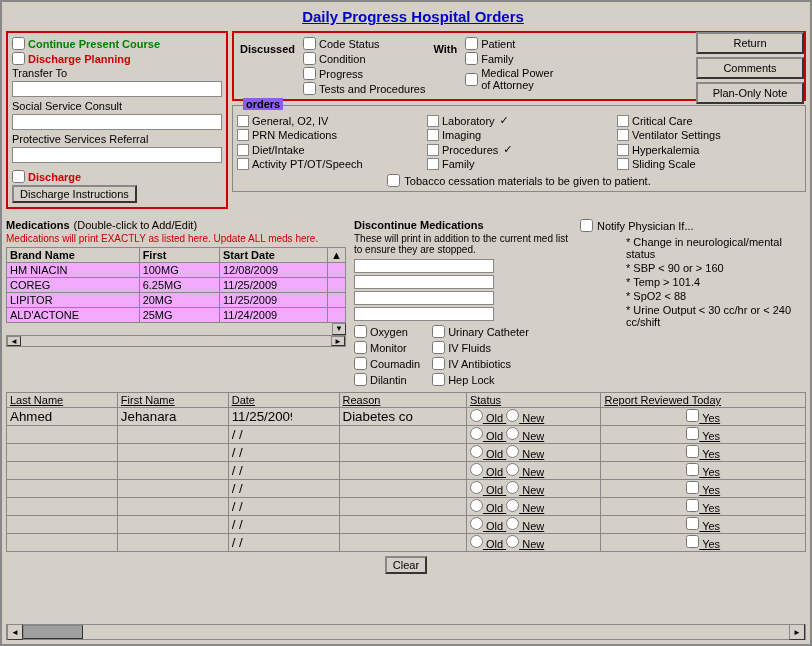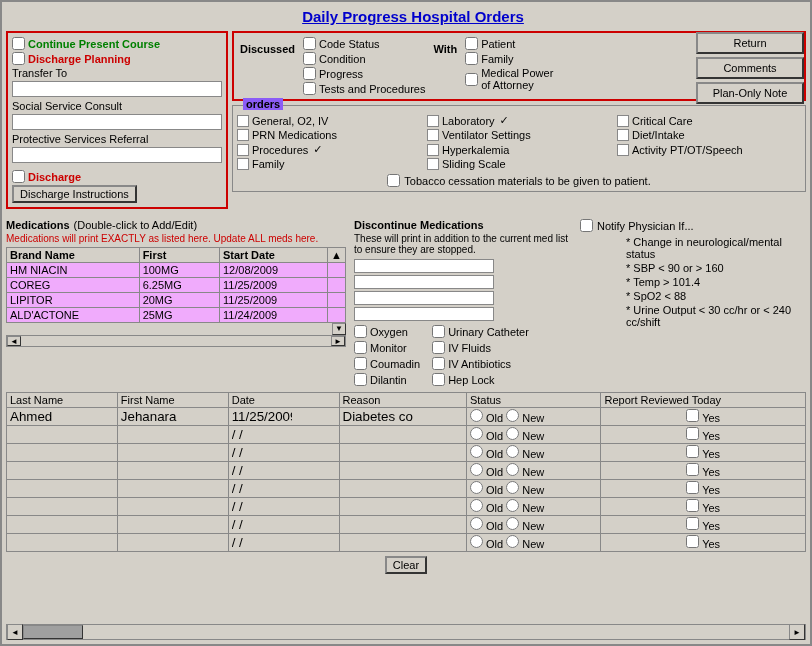--- a/index.html
+++ b/index.html
@@ -401,20 +401,24 @@
             <span>Laboratory</span>
             <span style="margin-left:2px;">✓</span>
           </div>
           <div class="order-item">
             <div class="order-checkbox"></div>
             <span>Critical Care</span>
           </div>
           <div class="order-item">
             <div class="order-checkbox"></div>
             <span>PRN Medications</span>
+          </div>
+          <div class="order-item">
+            <div class="order-checkbox"></div>
+            <span>Imaging</span>
           </div>
           <div class="order-item">
             <div class="order-checkbox"></div>
             <span>Ventilator Settings</span>
           </div>
           <div class="order-item">
             <div class="order-checkbox"></div>
             <span>Diet/Intake</span>
           </div>
           <div class="order-item">
@@ -568,21 +572,21 @@
               <div class="notify-item">* Urine Output &lt; 30 cc/hr or &lt; 240 cc/shift</div>
             </div>
         </div>
       </div>
     </div>
   </div>
 
   <div class="consults-panel" style="margin-top:4px;">
     <div style="display:flex;gap:4px;">
       <div style="flex:1;">
-        <div style="display:flex;gap:2px;">
+        <div style="display:flex;gap:2px;text-decoration:underline;">
           <table class="consults-table" id="consults-table">
             <thead>
               <tr>
                 <th>Last Name</th>
                 <th>First Name</th>
                 <th>Date</th>
                 <th>Reason</th>
                 <th>Status</th>
                 <th>Report Reviewed Today</th>
               </tr>

